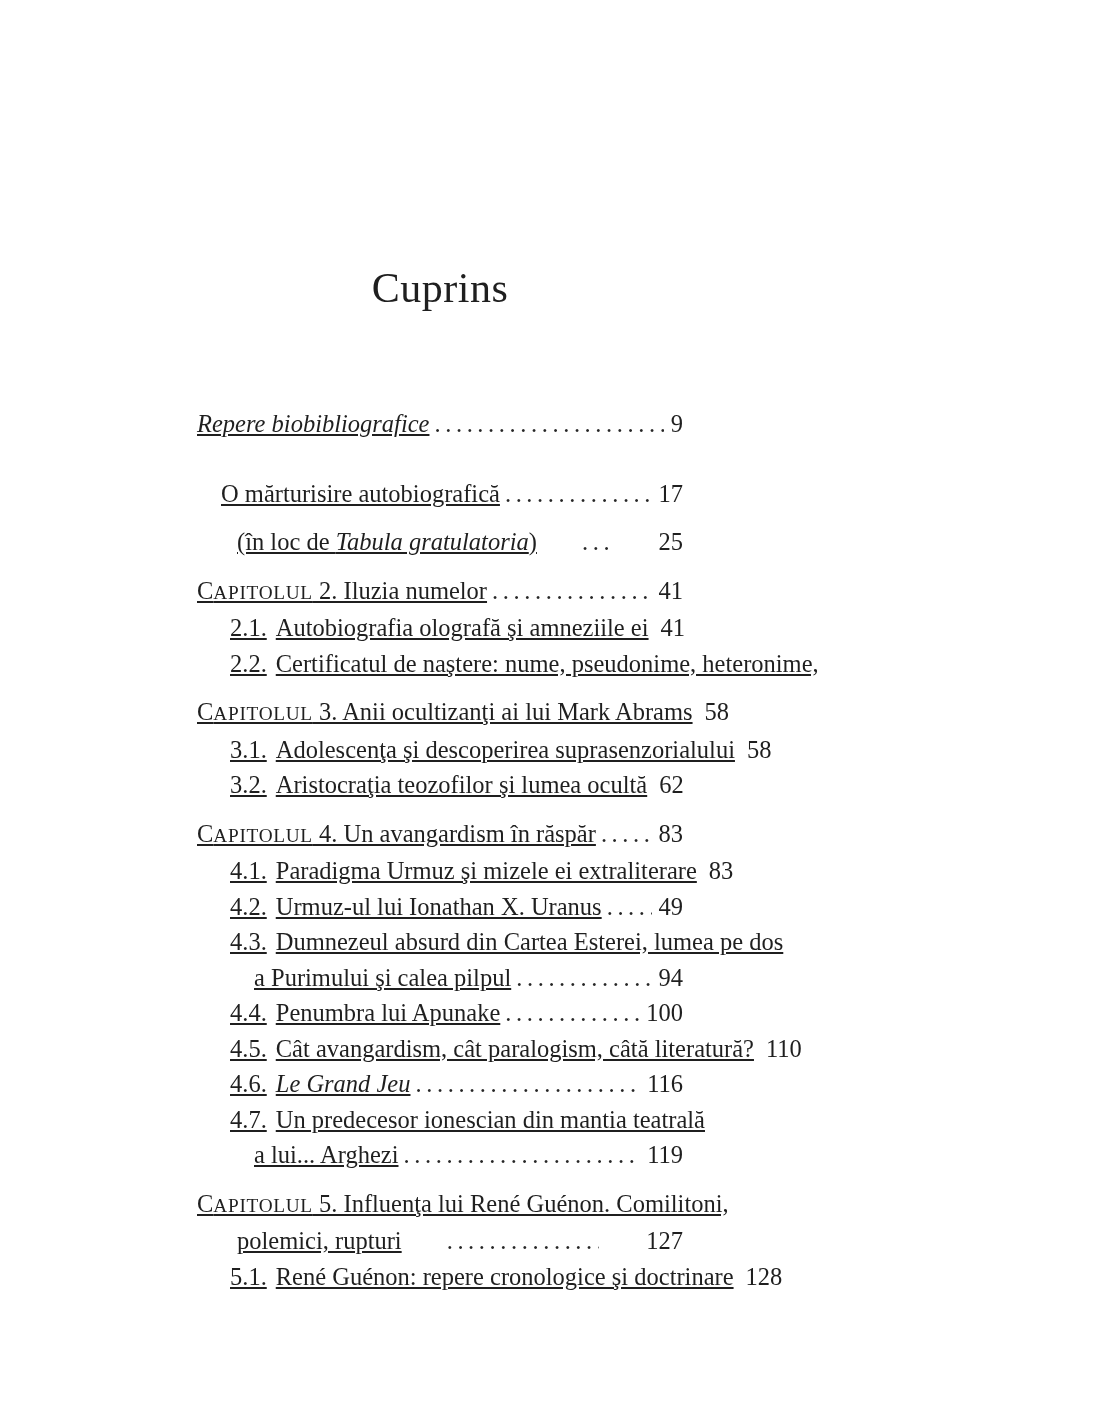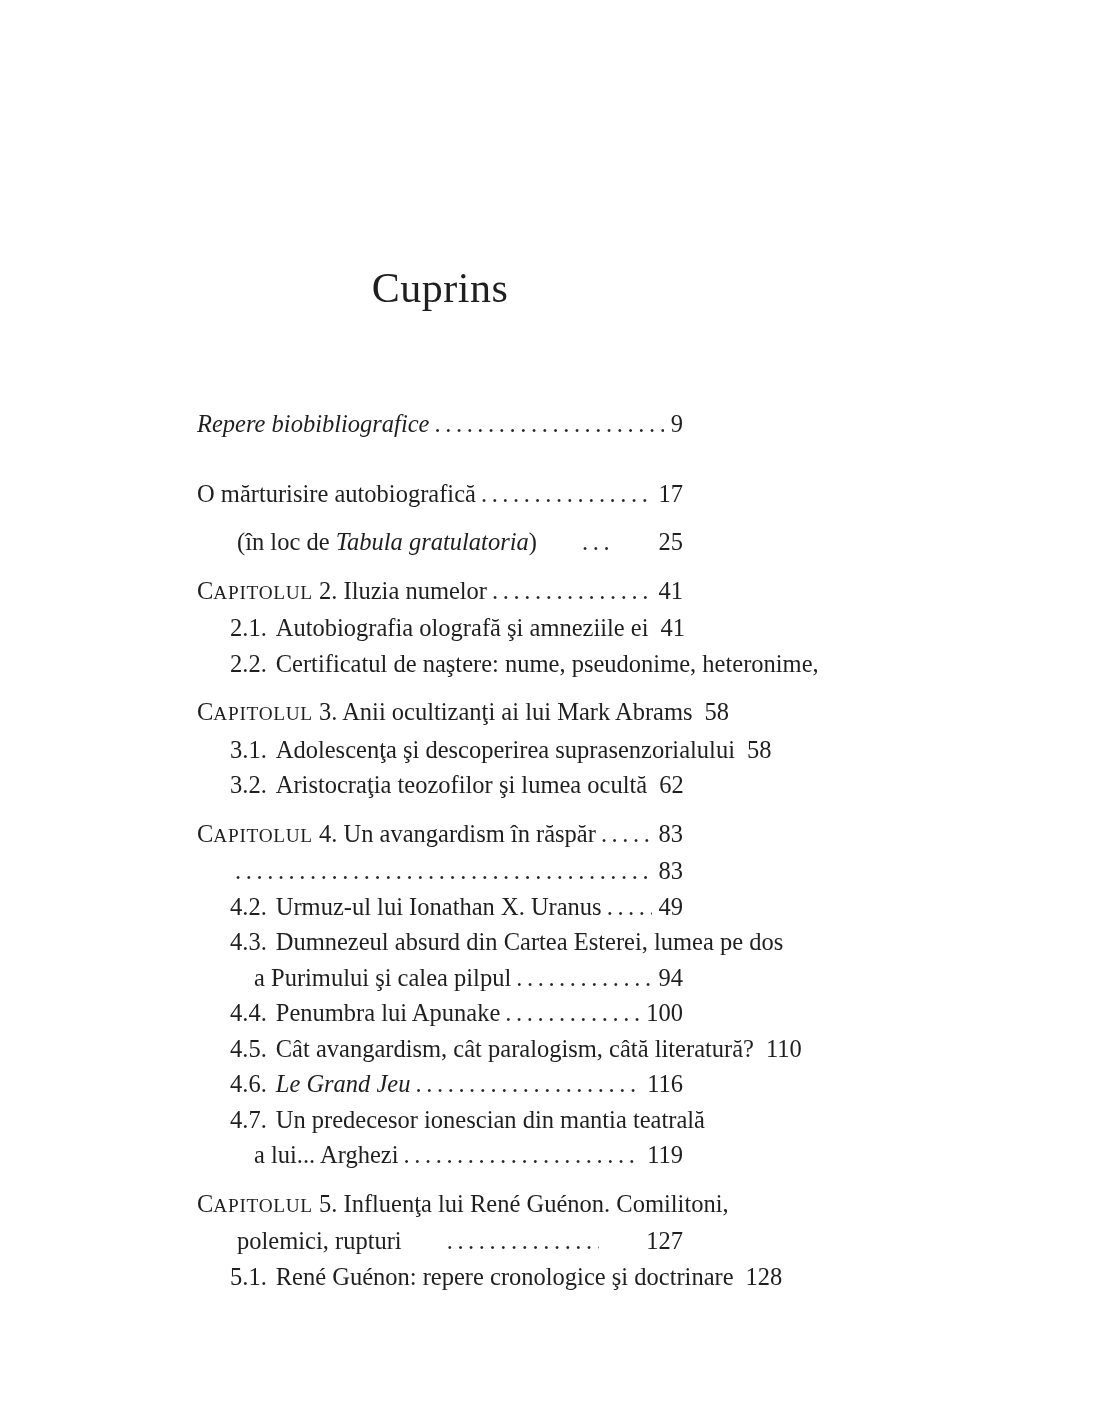--- a/index.html
+++ b/index.html
@@ -27,35 +27,35 @@
     line-height: 44px;
     text-align: center;
     letter-spacing: 0.5px;
   }
   .toc {
     margin-top: 96px;
   }
   .toc-entry { margin-top: 13px; }
   .toc-entry.level-section { margin-top: 0; text-align: center; }
   .toc-entry:first-child { margin-top: 0; }
-  [data-name="toc-entry-o-marturisire-autobiografica"] { margin-top: 34px !important; }
+  [data-name="toc-entry-o-marturisire-autobiografica"] { margin-top: 34px !important; margin-left: 24px; }
 
   .toc-line {
     display: flex;
     align-items: baseline;
     font-size: 24.5px;
     line-height: 35.5px;
     white-space: nowrap;
   }
   .indent-none         { padding-left: 0; }
   .indent-chapter-cont { padding-left: 40px; gap: 40px; }
   .indent-sub          { padding-left: 33px; }
   .indent-sub-cont     { padding-left: 57px; }
 
-  .line-text { flex: 0 0 auto; }
+  .line-text { flex: 0 0 auto; text-decoration: underline; }
   .seg-italic { font-style: italic; }
   .seg-smallcaps { font-size: 19.3px; letter-spacing: 0.7px; }
   .seg-num { margin-right: 9px; }
 
   .leader {
     flex: 1 1 auto;
     min-width: 0;
     overflow: hidden;
     white-space: nowrap;
     margin-left: 5px;
@@ -137,20 +137,21 @@
       </div>
       <div class="toc-entry level-chapter" data-name="toc-entry-capitolul-4">
         <div class="toc-line indent-none" data-name="toc-line">
           <span class="line-text" data-name="entry-text"><span data-name="text-segment">C</span><span class="seg-smallcaps" data-name="text-segment">APITOLUL</span><span data-name="text-segment"> 4. Un avangardism în răspăr</span></span>
           <span class="leader" data-name="dot-leader"></span>
           <span class="page-num" data-name="page-number">83</span>
         </div>
       </div>
       <div class="toc-entry level-section" data-name="toc-entry-sectiunea-4-1">
         <div class="toc-line indent-sub" data-name="toc-line">
+          <span class="line-text" data-name="entry-text"><span class="seg-num" data-name="text-segment">4.1.</span><span data-name="text-segment">Paradigma Urmuz şi mizele ei extraliterare</span></span>
           <span class="leader" data-name="dot-leader"></span>
           <span class="page-num" data-name="page-number">83</span>
         </div>
       </div>
       <div class="toc-entry level-section" data-name="toc-entry-sectiunea-4-2">
         <div class="toc-line indent-sub" data-name="toc-line">
           <span class="line-text" data-name="entry-text"><span class="seg-num" data-name="text-segment">4.2.</span><span data-name="text-segment">Urmuz-ul lui Ionathan X. Uranus</span></span>
           <span class="leader" data-name="dot-leader"></span>
           <span class="page-num" data-name="page-number">49</span>
         </div>

